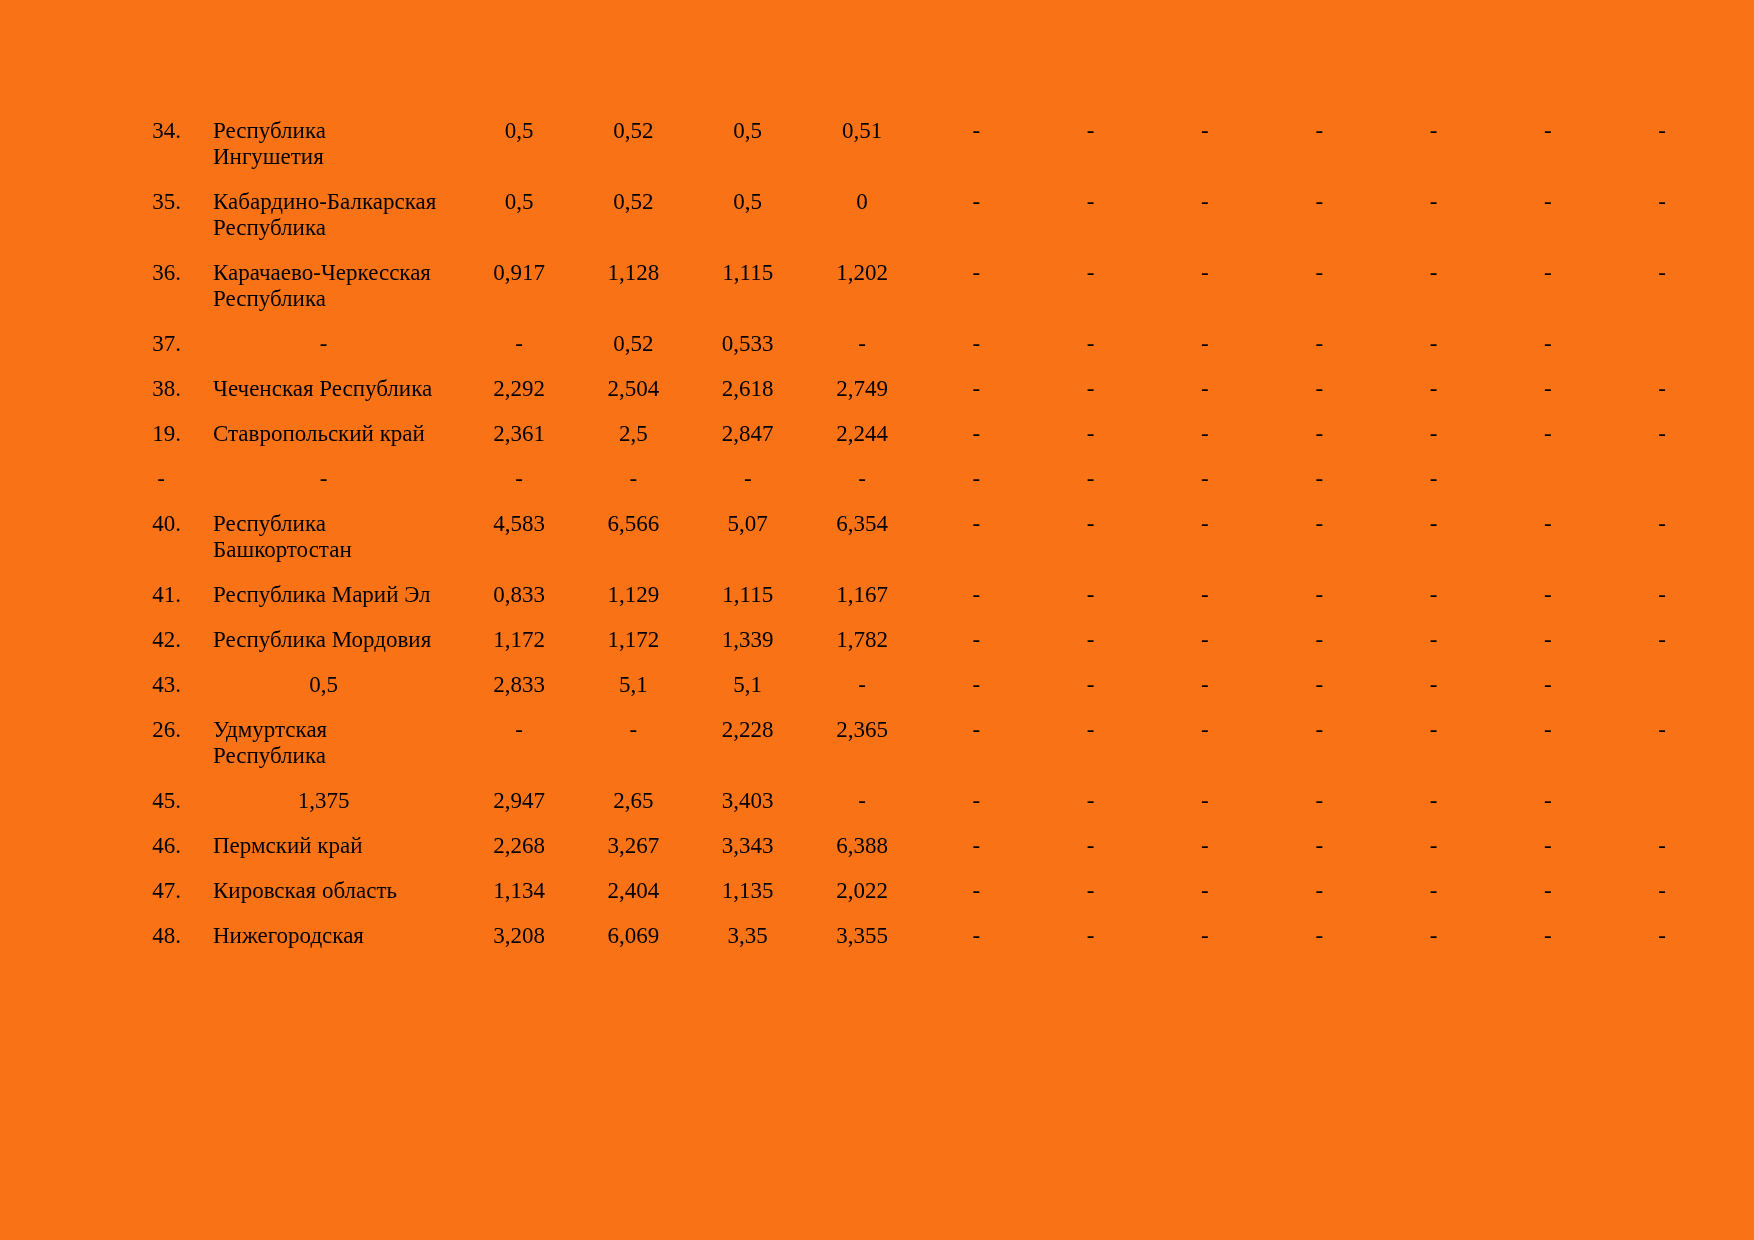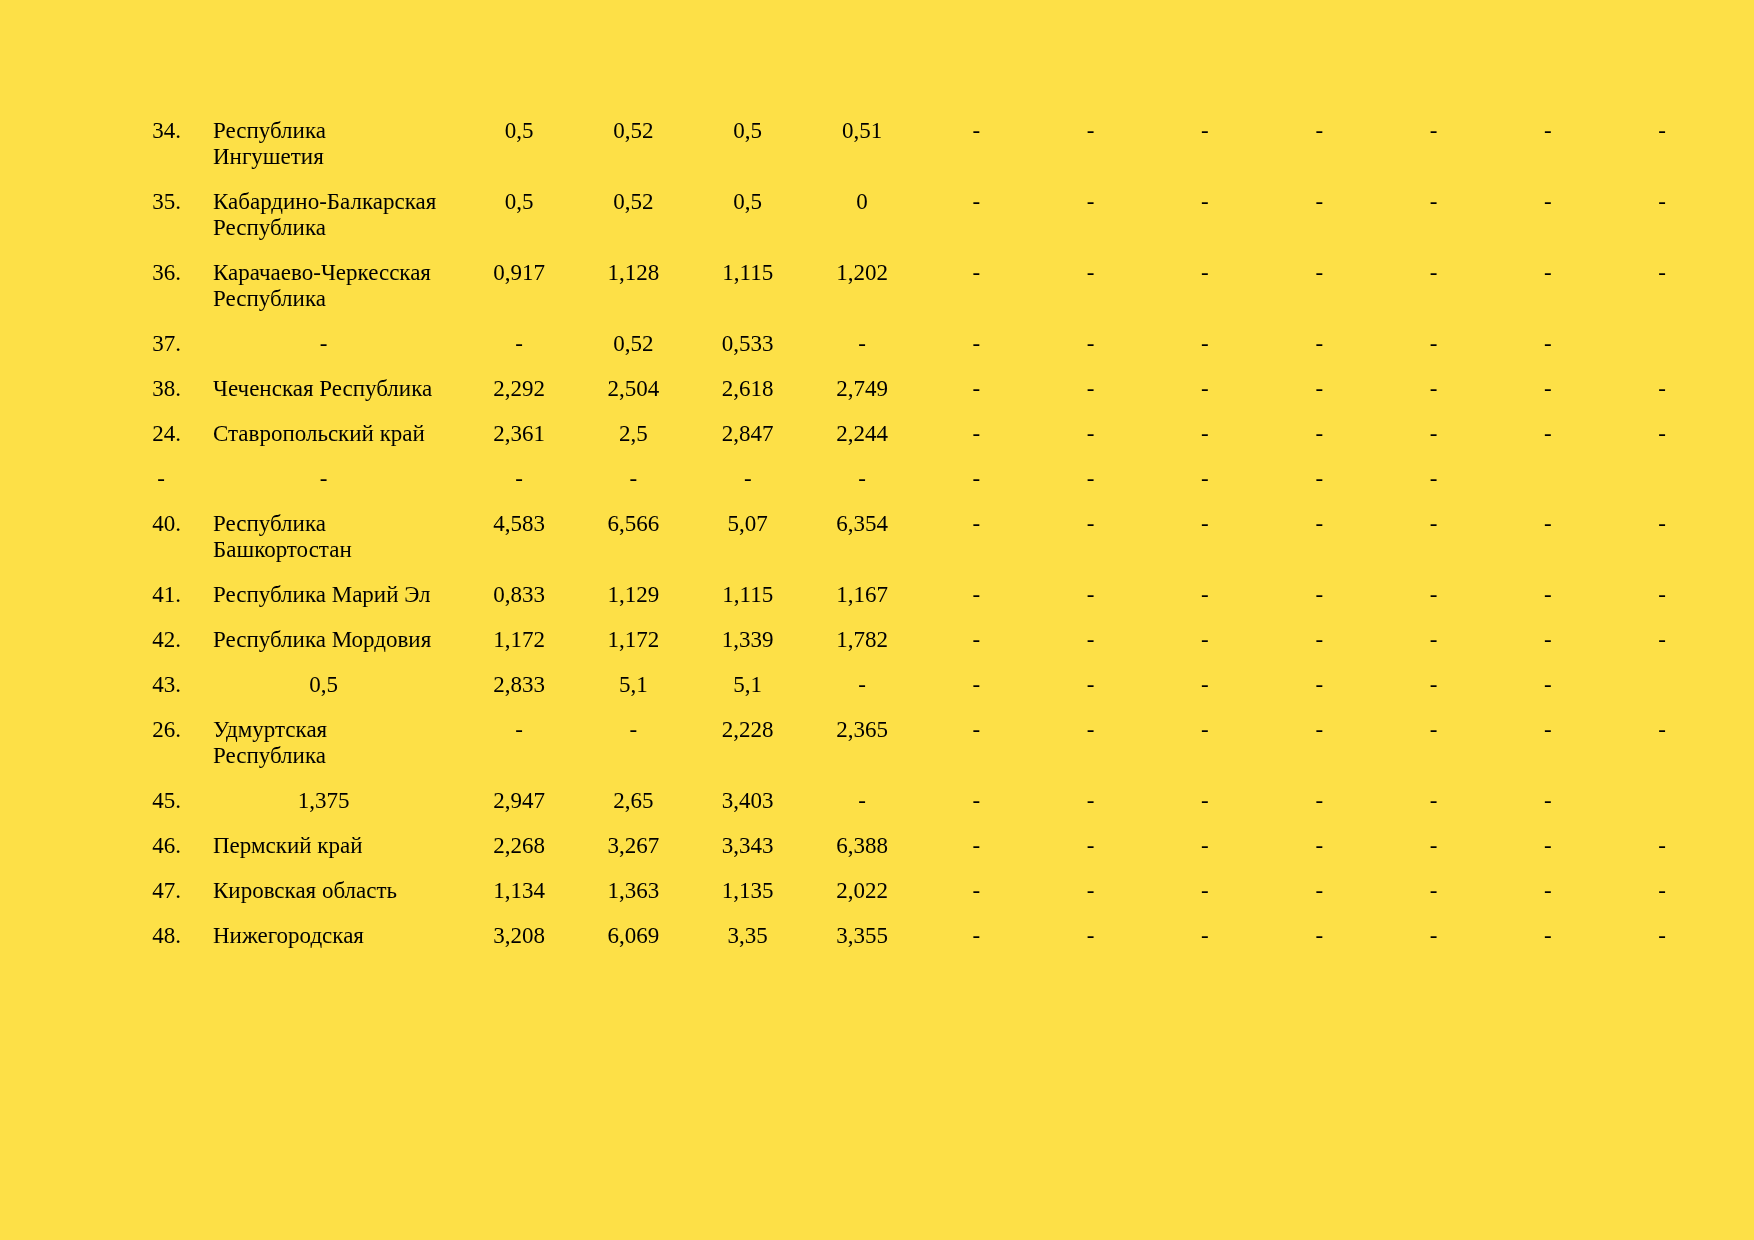--- a/index.html
+++ b/index.html
@@ -4,21 +4,21 @@
 <style>
   html, body {
     margin: 0;
     padding: 0;
     background: #ffffff;
   }
   .page {
     position: relative;
     width: 1754px;
     height: 1240px;
-    background: #fde047;
+    background: #f97316;
     color: #000000;
     font-family: "Liberation Serif", "DejaVu Serif", serif;
     font-size: 23px;
     line-height: 26px;
     overflow: hidden;
   }
   .content {
     padding: 118px 0 0 137px;
   }
   .t-row {
@@ -126,21 +126,21 @@
         <div class="cell-val">-</div>
         <div class="cell-val">-</div>
         <div class="cell-val">-</div>
         <div class="cell-val">-</div>
         <div class="cell-val">-</div>
         <div class="cell-val">-</div>
         <div class="cell-val">-</div>
       </div>
 
   <div class="t-row">
-    <div class="cell-num">24.</div>
+    <div class="cell-num">19.</div>
     <div class="cell-name">Ставропольский край</div>
   <div class="cell-val">2,361</div>
         <div class="cell-val">2,5</div>
         <div class="cell-val">2,847</div>
         <div class="cell-val">2,244</div>
         <div class="cell-val">-</div>
         <div class="cell-val">-</div>
         <div class="cell-val">-</div>
         <div class="cell-val">-</div>
         <div class="cell-val">-</div>
@@ -272,21 +272,21 @@
         <div class="cell-val">-</div>
         <div class="cell-val">-</div>
         <div class="cell-val">-</div>
         <div class="cell-val">-</div>
       </div>
 
   <div class="t-row">
     <div class="cell-num">47.</div>
     <div class="cell-name">Кировская область</div>
   <div class="cell-val">1,134</div>
-        <div class="cell-val">1,363</div>
+        <div class="cell-val">2,404</div>
         <div class="cell-val">1,135</div>
         <div class="cell-val">2,022</div>
         <div class="cell-val">-</div>
         <div class="cell-val">-</div>
         <div class="cell-val">-</div>
         <div class="cell-val">-</div>
         <div class="cell-val">-</div>
         <div class="cell-val">-</div>
         <div class="cell-val">-</div>
       </div>

